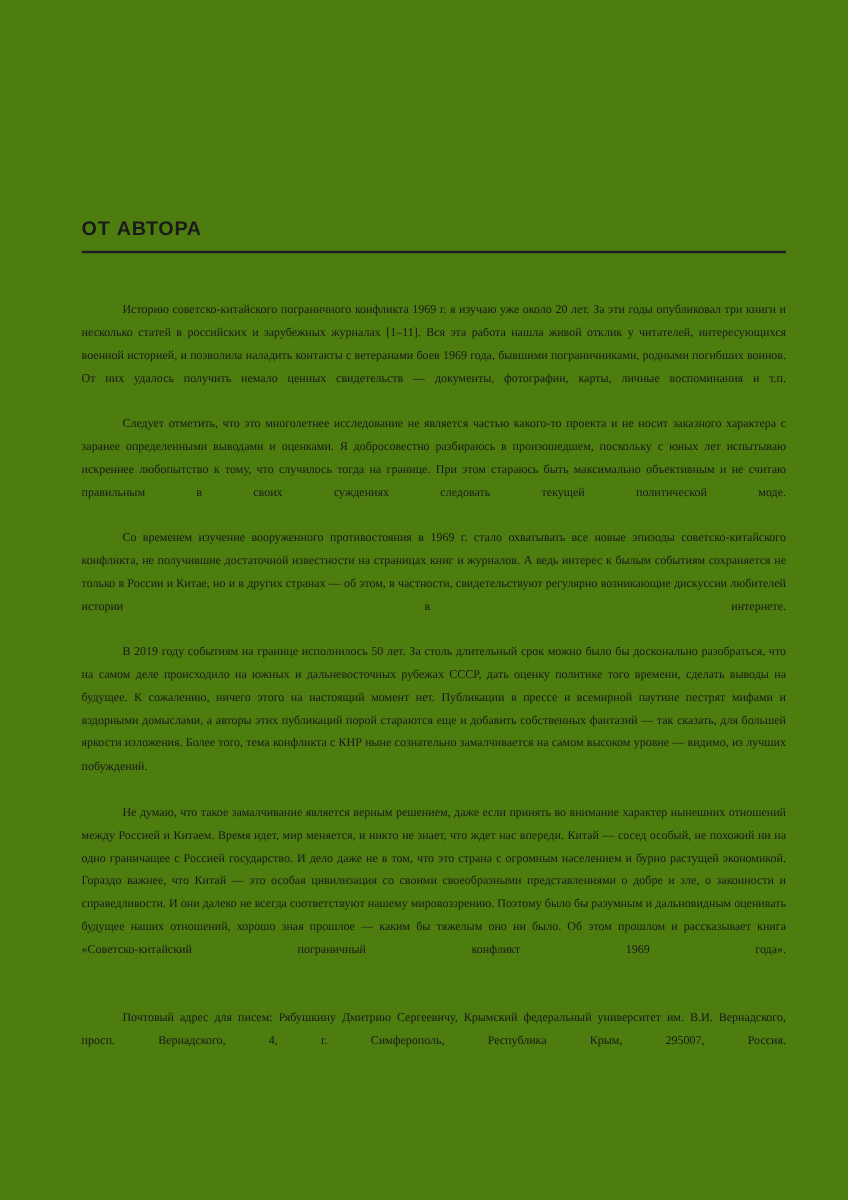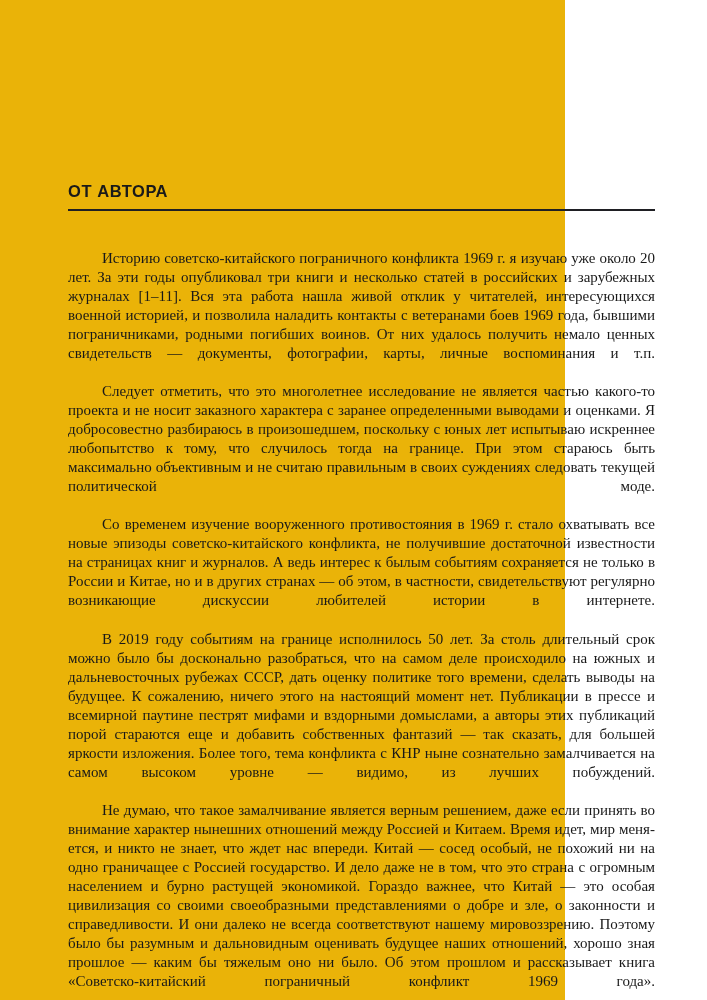--- a/index.html
+++ b/index.html
@@ -12,23 +12,23 @@
     width: 707px;
     height: 1000px;
     overflow: hidden;
     font-family: "Liberation Serif", "DejaVu Serif", serif;
     color: #1c1c1c;
     -webkit-font-smoothing: antialiased;
   }
 
   .page {
     position: relative;
-    width: 565px;
+    width: 707px;
     height: 1000px;
-    background: #eab308;
+    background: #4d7c0f;
     box-sizing: border-box;
   }
 
   
   .content {
     position: absolute;
     left: 68px;
     top: 182px;
     width: 587px;
   }
@@ -52,21 +52,21 @@
     margin: 0 0 38px 0;
   }
 
   
   .body-text p {
     margin: 0;
     padding: 0;
     text-align: justify;
     text-justify: inter-word;
     text-indent: 34px;
-    font-size: 15px;
+    font-size: 10px;
     line-height: 19.05px;
     color: #191919;
     hyphens: manual;
     word-spacing: 0.1px;
   }
 
   .body-text p.gap-before {
     margin-top: 19.05px;
   }
 

